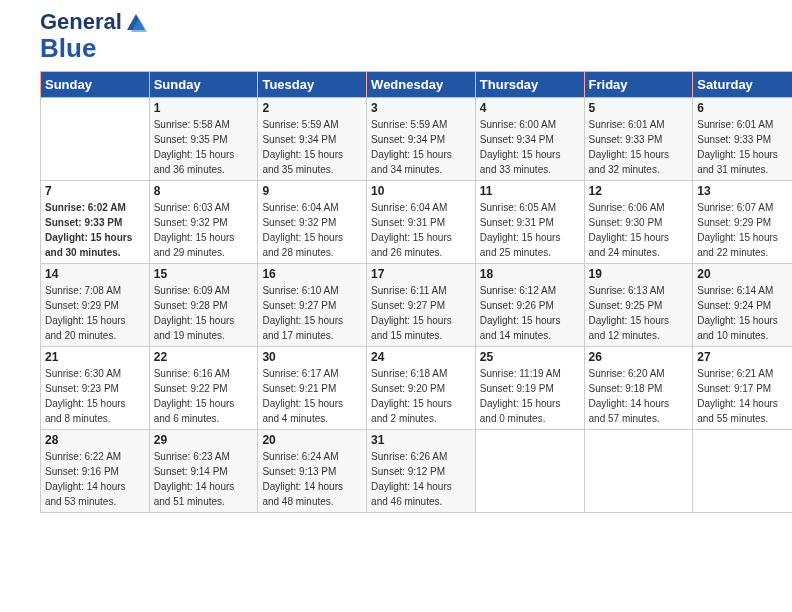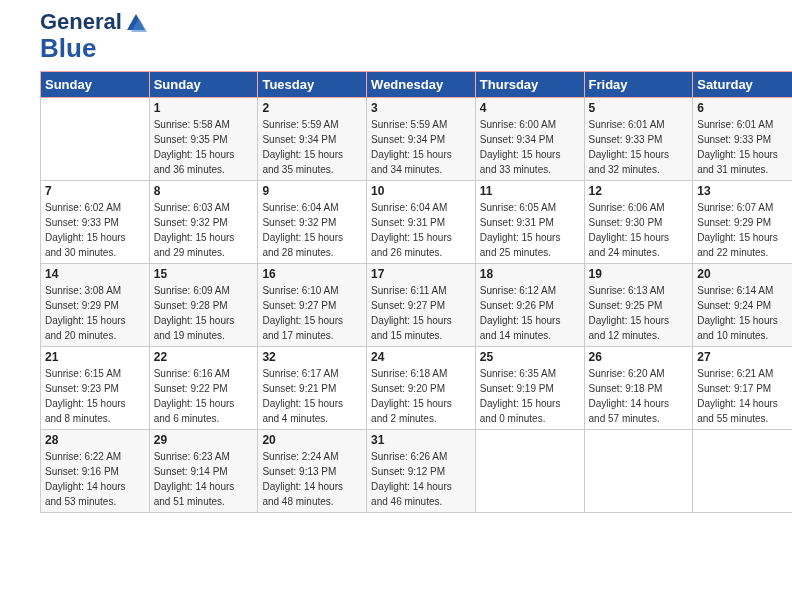--- a/index.html
+++ b/index.html
@@ -151,21 +151,21 @@
             <div class="day-num">6</div>
             <div class="day-detail" style="white-space: pre-line;">Sunrise: 6:01 AM
 Sunset: 9:33 PM
 Daylight: 15 hours
 and 31 minutes.</div>
           </td>
         </tr>
         <tr>
           <td>
             <div class="day-num">7</div>
-            <div class="day-detail" style="white-space: pre-line;">Sunrise: 6:02 AM
+            <div class="day-detail" style="white-space: pre-line; font-weight: bold;">Sunrise: 6:02 AM
 Sunset: 9:33 PM
 Daylight: 15 hours
 and 30 minutes.</div>
           </td>
           <td>
             <div class="day-num">8</div>
             <div class="day-detail" style="white-space: pre-line;">Sunrise: 6:03 AM
 Sunset: 9:32 PM
 Daylight: 15 hours
 and 29 minutes.</div>
@@ -202,21 +202,21 @@
             <div class="day-num">13</div>
             <div class="day-detail" style="white-space: pre-line;">Sunrise: 6:07 AM
 Sunset: 9:29 PM
 Daylight: 15 hours
 and 22 minutes.</div>
           </td>
         </tr>
         <tr>
           <td>
             <div class="day-num">14</div>
-            <div class="day-detail" style="white-space: pre-line;">Sunrise: 3:08 AM
+            <div class="day-detail" style="white-space: pre-line;">Sunrise: 7:08 AM
 Sunset: 9:29 PM
 Daylight: 15 hours
 and 20 minutes.</div>
           </td>
           <td>
             <div class="day-num">15</div>
             <div class="day-detail" style="white-space: pre-line;">Sunrise: 6:09 AM
 Sunset: 9:28 PM
 Daylight: 15 hours
 and 19 minutes.</div>
@@ -253,49 +253,49 @@
             <div class="day-num">20</div>
             <div class="day-detail" style="white-space: pre-line;">Sunrise: 6:14 AM
 Sunset: 9:24 PM
 Daylight: 15 hours
 and 10 minutes.</div>
           </td>
         </tr>
         <tr>
           <td>
             <div class="day-num">21</div>
-            <div class="day-detail" style="white-space: pre-line;">Sunrise: 6:15 AM
+            <div class="day-detail" style="white-space: pre-line;">Sunrise: 6:30 AM
 Sunset: 9:23 PM
 Daylight: 15 hours
 and 8 minutes.</div>
           </td>
           <td>
             <div class="day-num">22</div>
             <div class="day-detail" style="white-space: pre-line;">Sunrise: 6:16 AM
 Sunset: 9:22 PM
 Daylight: 15 hours
 and 6 minutes.</div>
           </td>
           <td>
-            <div class="day-num">32</div>
+            <div class="day-num">30</div>
             <div class="day-detail" style="white-space: pre-line;">Sunrise: 6:17 AM
 Sunset: 9:21 PM
 Daylight: 15 hours
 and 4 minutes.</div>
           </td>
           <td>
             <div class="day-num">24</div>
             <div class="day-detail" style="white-space: pre-line;">Sunrise: 6:18 AM
 Sunset: 9:20 PM
 Daylight: 15 hours
 and 2 minutes.</div>
           </td>
           <td>
             <div class="day-num">25</div>
-            <div class="day-detail" style="white-space: pre-line;">Sunrise: 6:35 AM
+            <div class="day-detail" style="white-space: pre-line;">Sunrise: 11:19 AM
 Sunset: 9:19 PM
 Daylight: 15 hours
 and 0 minutes.</div>
           </td>
           <td>
             <div class="day-num">26</div>
             <div class="day-detail" style="white-space: pre-line;">Sunrise: 6:20 AM
 Sunset: 9:18 PM
 Daylight: 14 hours
 and 57 minutes.</div>
@@ -318,21 +318,21 @@
           </td>
           <td>
             <div class="day-num">29</div>
             <div class="day-detail" style="white-space: pre-line;">Sunrise: 6:23 AM
 Sunset: 9:14 PM
 Daylight: 14 hours
 and 51 minutes.</div>
           </td>
           <td>
             <div class="day-num">20</div>
-            <div class="day-detail" style="white-space: pre-line;">Sunrise: 2:24 AM
+            <div class="day-detail" style="white-space: pre-line;">Sunrise: 6:24 AM
 Sunset: 9:13 PM
 Daylight: 14 hours
 and 48 minutes.</div>
           </td>
           <td>
             <div class="day-num">31</div>
             <div class="day-detail" style="white-space: pre-line;">Sunrise: 6:26 AM
 Sunset: 9:12 PM
 Daylight: 14 hours
 and 46 minutes.</div>

